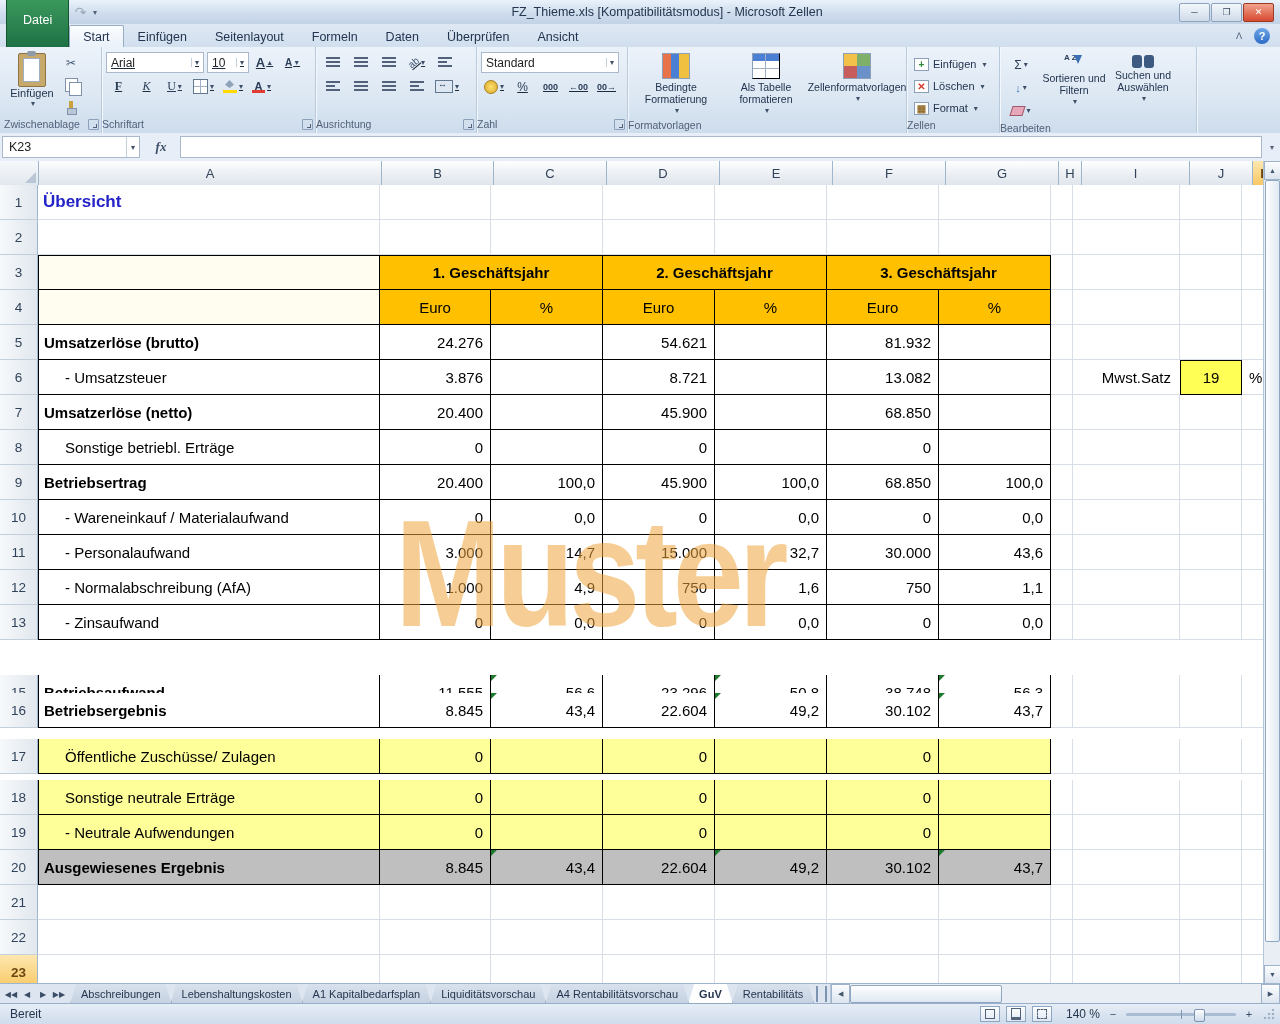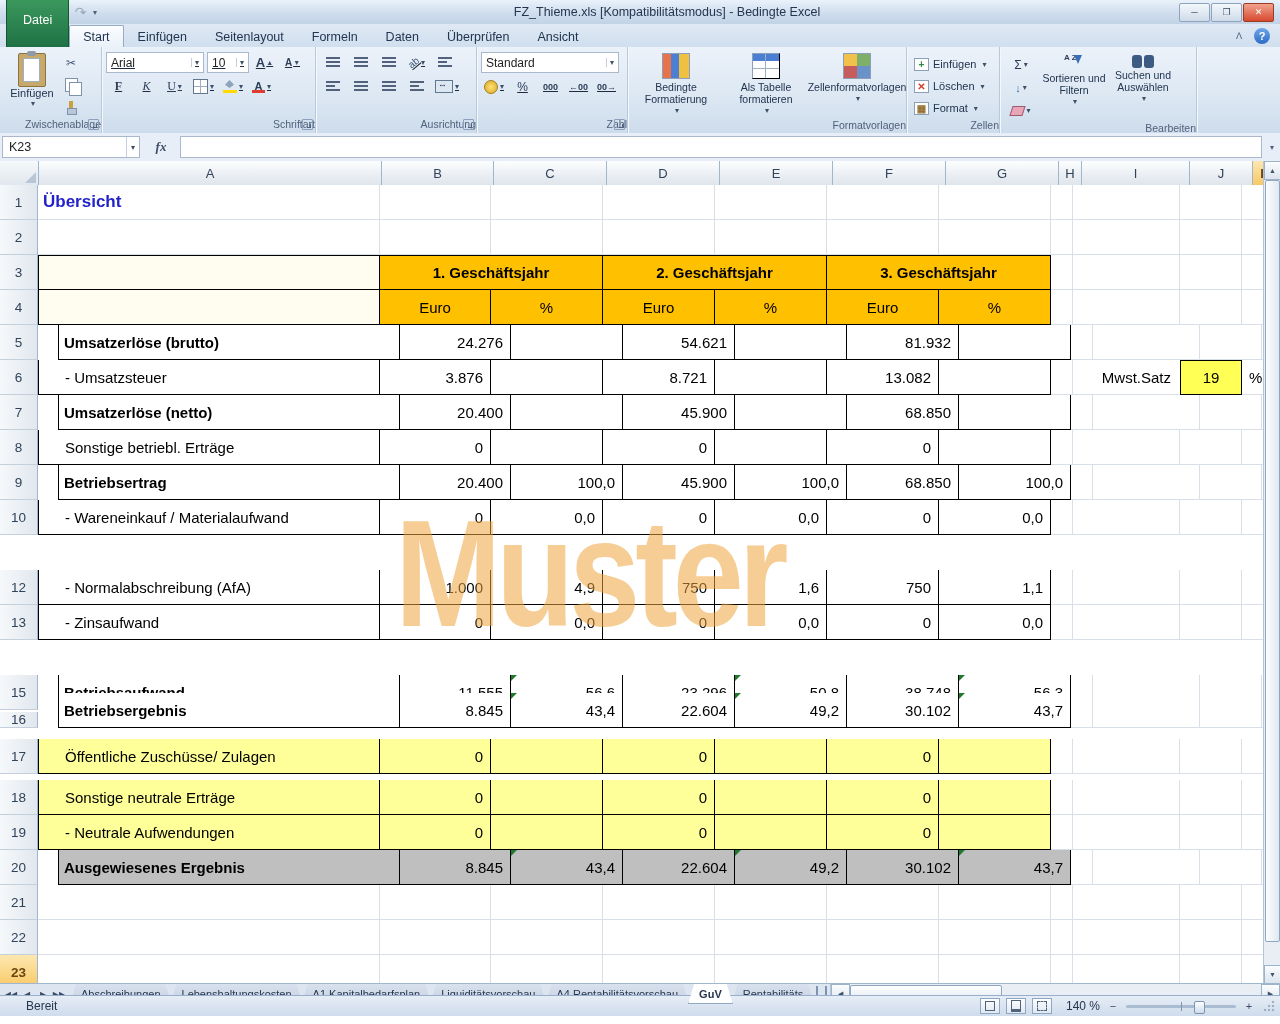--- a/index.html
+++ b/index.html
@@ -47,21 +47,21 @@
   .helpicon{width:16px;height:16px;border-radius:50%;background:linear-gradient(#6fa7e8,#2d6cc6);
     color:#fff;font-size:11px;font-weight:bold;display:flex;align-items:center;justify-content:center;}
   .helpicon::after{content:"?";}
   
   .ribbon{position:absolute;top:47px;left:0;right:0;height:86px;
     background:linear-gradient(#ecf2fa,#dde8f3 55%,#cddcec);
     border-bottom:1px solid #a0b4cc;display:flex;padding-left:4px;}
   .rgroup{position:relative;height:100%;border-right:1px solid #b9c9dc;
     box-shadow:1px 0 0 #f4f8fc;display:flex;flex-direction:column;flex:0 0 auto;}
   .gbody{flex:1;display:flex;padding:3px 4px 0 4px;gap:3px;}
-  .glabel{height:16px;font-size:10.5px;color:#52607a;text-align:right;line-height:15px;}
+  .glabel{height:16px;font-size:10.5px;color:#52607a;text-align:left;line-height:15px;}
   .launcher{position:absolute;right:2px;bottom:3px;width:9px;height:9px;
     border:1px solid #8ca0bc;border-radius:1px;}
   .launcher::after{content:"";position:absolute;right:1px;bottom:1px;width:3px;height:3px;
     border-right:1px solid #52607a;border-bottom:1px solid #52607a;}
   .dd::after{content:"▾";font-size:8px;color:#3e5068;margin-left:2px;}
   
   .pastebtn{width:46px;display:flex;flex-direction:column;align-items:center;
     border:1px solid transparent;border-radius:2px;font-size:11px;color:#22344f;}
   .clipicon{width:26px;height:32px;background:#c7a96c;border:1px solid #8d7340;border-radius:2px;
     position:relative;margin-top:2px;}
@@ -176,21 +176,21 @@
     border-right:1px solid #9eb6ce;border-bottom:1px solid #c4cfdc;display:flex;align-items:center;
     justify-content:center;font-size:13.5px;color:#31435a;}
   .cell{box-sizing:border-box;height:35px;flex:0 0 auto;background:#fff;position:relative;
     border-right:1px solid #d9dfe9;border-bottom:1px solid #d9dfe9;display:flex;align-items:center;
     font-size:15px;color:#000;white-space:nowrap;overflow:visible;}
   .tbl{border-right:1px solid #000;border-bottom:1px solid #000;}
   .bl{border-left:1px solid #000;} .bt{border-top:1px solid #000;}
   .titleA{font-weight:bold;font-size:17px;color:#2323c8;padding-left:5px;overflow:visible;z-index:2;}
   .acell{padding-left:6px;}
   .indent{padding-left:26px;}
-  .boldlbl{font-weight:bold;padding-left:5px;margin-left:20px;}
+  .boldlbl{font-weight:bold;padding-left:5px;}
   .num{justify-content:flex-end;padding-right:7px;}
   .gold{background:var(--header_gold,#ffc000);}
   .yearhdr{justify-content:center;font-weight:bold;font-size:15px;}
   .unit{justify-content:center;}
   .cream{background:#fffdf0;}
   .yellow{background:var(--row_yellow,#ffff99);}
   .gray{background:var(--row_gray,#bfbfbf);}
   .flag::before{content:"";position:absolute;left:0;top:0;width:0;height:0;
     border-top:6px solid #1f7a2e;border-right:6px solid transparent;}
   .mwstlbl{justify-content:flex-end;padding-right:9px;border-right:none;}
@@ -218,23 +218,23 @@
     background:linear-gradient(#d8e1ed,#c6d2e2);border:1px solid #8ea8c4;border-top:none;margin-right:-1px;
     clip-path:polygon(6px 0,calc(100% - 6px) 0,100% 100%,0 100%);}
   .stab.active{background:#fff;font-weight:bold;z-index:2;}
   .tsplit{width:7px;margin:2px 3px;border-left:2px solid #7d94b0;border-right:2px solid #7d94b0;}
   .hscroll{flex:1;display:flex;align-items:stretch;background:#e9eef5;border-left:1px solid #b6c6da;}
   .harr{width:17px;background:linear-gradient(#fbfdfe,#dce4ee);border:1px solid #9eb2ca;
     display:flex;align-items:center;justify-content:center;font-size:7px;color:#41556e;}
   .hthumb{width:150px;margin:1px 0;border:1px solid #8fa6c0;border-radius:2px;
     background:linear-gradient(#fdfefe,#dfe8f2);}
   
-  .statusbar{position:absolute;left:0;right:0;bottom:8px;height:20px;
+  .statusbar{position:absolute;left:0;right:0;bottom:0;height:20px;
     background:linear-gradient(#e6edf6,#cfdcec);border-top:1px solid #98aecb;
-    display:flex;align-items:center;font-size:12px;color:#25364e;padding-left:16px;}
+    display:flex;align-items:center;font-size:12px;color:#25364e;}
   .mode{padding-left:10px;}
   .sbright{margin-left:auto;display:flex;align-items:center;gap:6px;padding-right:4px;}
   .viewbtn{width:18px;height:14px;border:1px solid #8ea8c4;background:linear-gradient(#fdfefe,#dfe8f2);
     display:flex;align-items:center;justify-content:center;}
   .viewbtn i{display:block;width:8px;height:8px;border:1px solid #51627a;}
   .viewbtn.pl i{border-bottom-width:3px;} .viewbtn.pb i{border-style:dashed;}
   .zoomlabel{min-width:42px;text-align:right;}
   .zminus,.zplus{width:14px;height:14px;display:flex;align-items:center;justify-content:center;
     font-size:11px;color:#3b4d66;}
   .ztrack{width:110px;height:3px;background:#a9bcd2;border-radius:2px;position:relative;}
@@ -257,21 +257,21 @@
     <span class="qbtn">
         <span class="xlicon"></span>
       </span>
     <span class="qbtn">
         <span class="saveicon"></span>
       </span>
     <span class="qbtn undo">↶</span>
     <span class="qbtn redo">↷</span>
     <span class="qcaret">▾</span>
   </div>
-  <div class="wtitle">FZ_Thieme.xls  [Kompatibilitätsmodus]  -  Bedingte Excel</div>
+  <div class="wtitle">FZ_Thieme.xls  [Kompatibilitätsmodus]  -  Microsoft Zellen</div>
   <div class="winbtns">
     <span class="wbtn min"></span>
     <span class="wbtn max"></span>
     <span class="wbtn close"></span>
   </div>
 </div>
 
 <div class="tabrow">
   <div class="fileTab">Datei</div>
   <div style="display:flex;align-items:flex-end;">
@@ -649,20 +649,34 @@
       <div class="cell tbl num" style="width: 112px;">0,0</div>
       <div class="cell tbl num" style="width: 112px;">0</div>
       <div class="cell tbl num" style="width: 112px;">0,0</div>
       <div class="cell tbl num" style="width: 112px;">0</div>
       <div class="cell tbl num" style="width: 112px;">0,0</div>
       <div class="cell" style="width: 22px;"></div>
       <div class="cell" style="width: 107px;"></div>
       <div class="cell" style="width: 62px;"></div>
       <div class="cell" style="width: 24px;"></div>
     </div>
+    <div class="grow" style="top: 350px;">
+      <div class="rowhdr">11</div>
+      <div class="cell tbl acell bl indent" style="width: 342px;">- Personalaufwand</div>
+      <div class="cell tbl num" style="width: 111px;">3.000</div>
+      <div class="cell tbl num" style="width: 112px;">14,7</div>
+      <div class="cell tbl num" style="width: 112px;">15.000</div>
+      <div class="cell tbl num" style="width: 112px;">32,7</div>
+      <div class="cell tbl num" style="width: 112px;">30.000</div>
+      <div class="cell tbl num" style="width: 112px;">43,6</div>
+      <div class="cell" style="width: 22px;"></div>
+      <div class="cell" style="width: 107px;"></div>
+      <div class="cell" style="width: 62px;"></div>
+      <div class="cell" style="width: 24px;"></div>
+    </div>
     <div class="grow" style="top: 385px;">
       <div class="rowhdr">12</div>
       <div class="cell tbl acell bl indent" style="width: 342px;">- Normalabschreibung (AfA)</div>
       <div class="cell tbl num" style="width: 111px;">1.000</div>
       <div class="cell tbl num" style="width: 112px;">4,9</div>
       <div class="cell tbl num" style="width: 112px;">750</div>
       <div class="cell tbl num" style="width: 112px;">1,6</div>
       <div class="cell tbl num" style="width: 112px;">750</div>
       <div class="cell tbl num" style="width: 112px;">1,1</div>
       <div class="cell" style="width: 22px;"></div>
@@ -691,21 +705,21 @@
       <div class="cell tbl num flag" style="width: 112px;">56,6</div>
       <div class="cell tbl num" style="width: 112px;">23.296</div>
       <div class="cell tbl num flag" style="width: 112px;">50,8</div>
       <div class="cell tbl num" style="width: 112px;">38.748</div>
       <div class="cell tbl num flag" style="width: 112px;">56,3</div>
       <div class="cell" style="width: 22px;"></div>
       <div class="cell" style="width: 107px;"></div>
       <div class="cell" style="width: 62px;"></div>
       <div class="cell" style="width: 24px;"></div>
     </div>
-    <div class="grow" style="top: 508px; align-items: flex-end;">
+    <div class="grow" style="top: 508px;">
       <div class="rowhdr">16</div>
       <div class="cell tbl acell bl boldlbl" style="width: 342px;">Betriebsergebnis</div>
       <div class="cell tbl num" style="width: 111px;">8.845</div>
       <div class="cell tbl num flag" style="width: 112px;">43,4</div>
       <div class="cell tbl num" style="width: 112px;">22.604</div>
       <div class="cell tbl num flag" style="width: 112px;">49,2</div>
       <div class="cell tbl num" style="width: 112px;">30.102</div>
       <div class="cell tbl num flag" style="width: 112px;">43,7</div>
       <div class="cell" style="width: 22px;"></div>
       <div class="cell" style="width: 107px;"></div>

